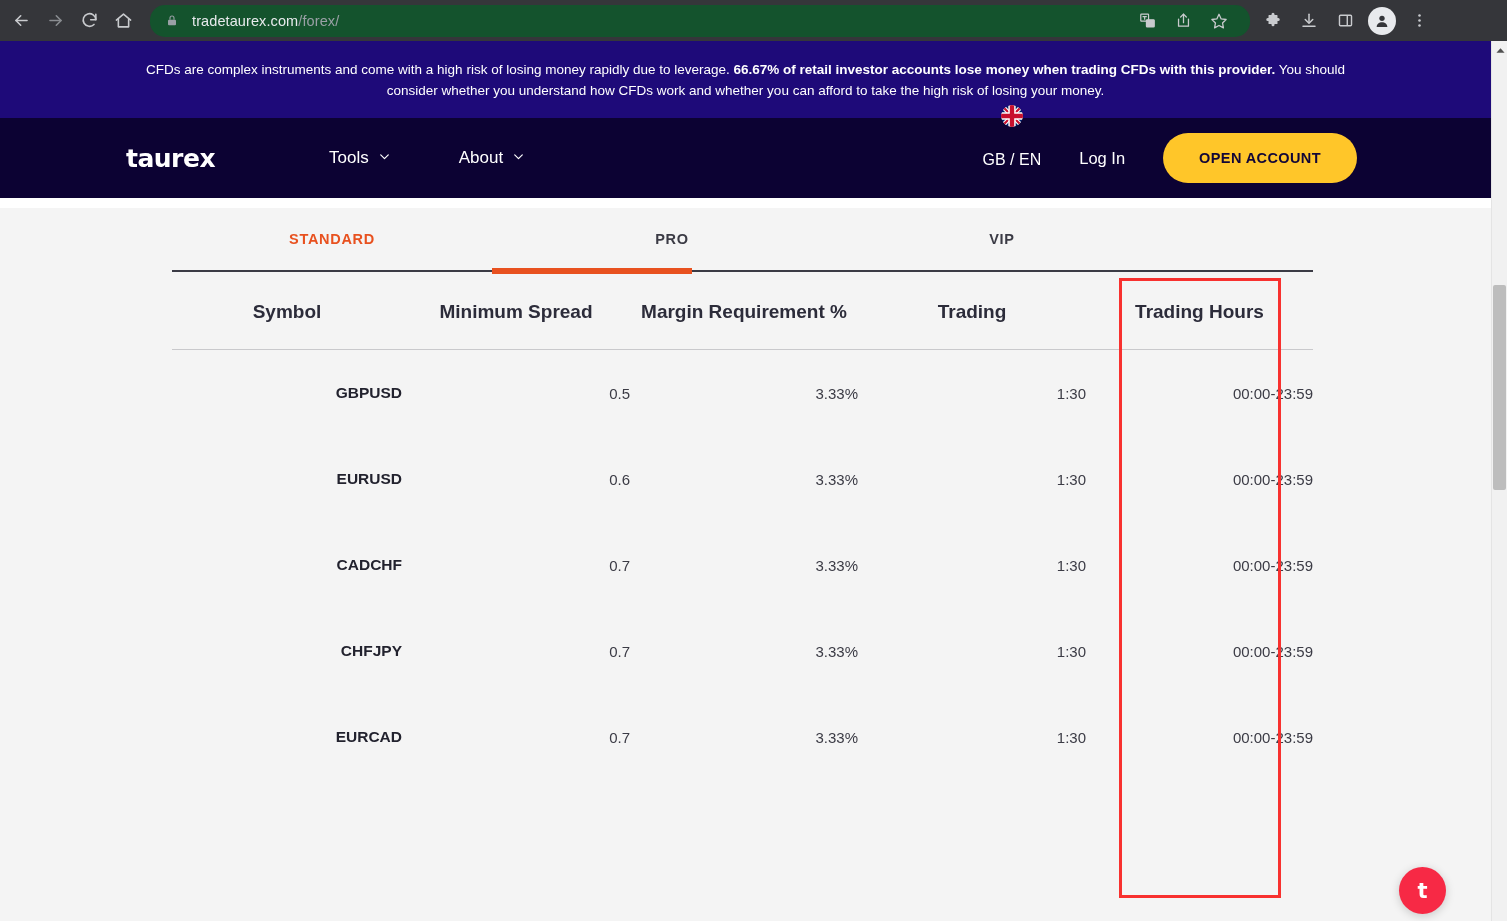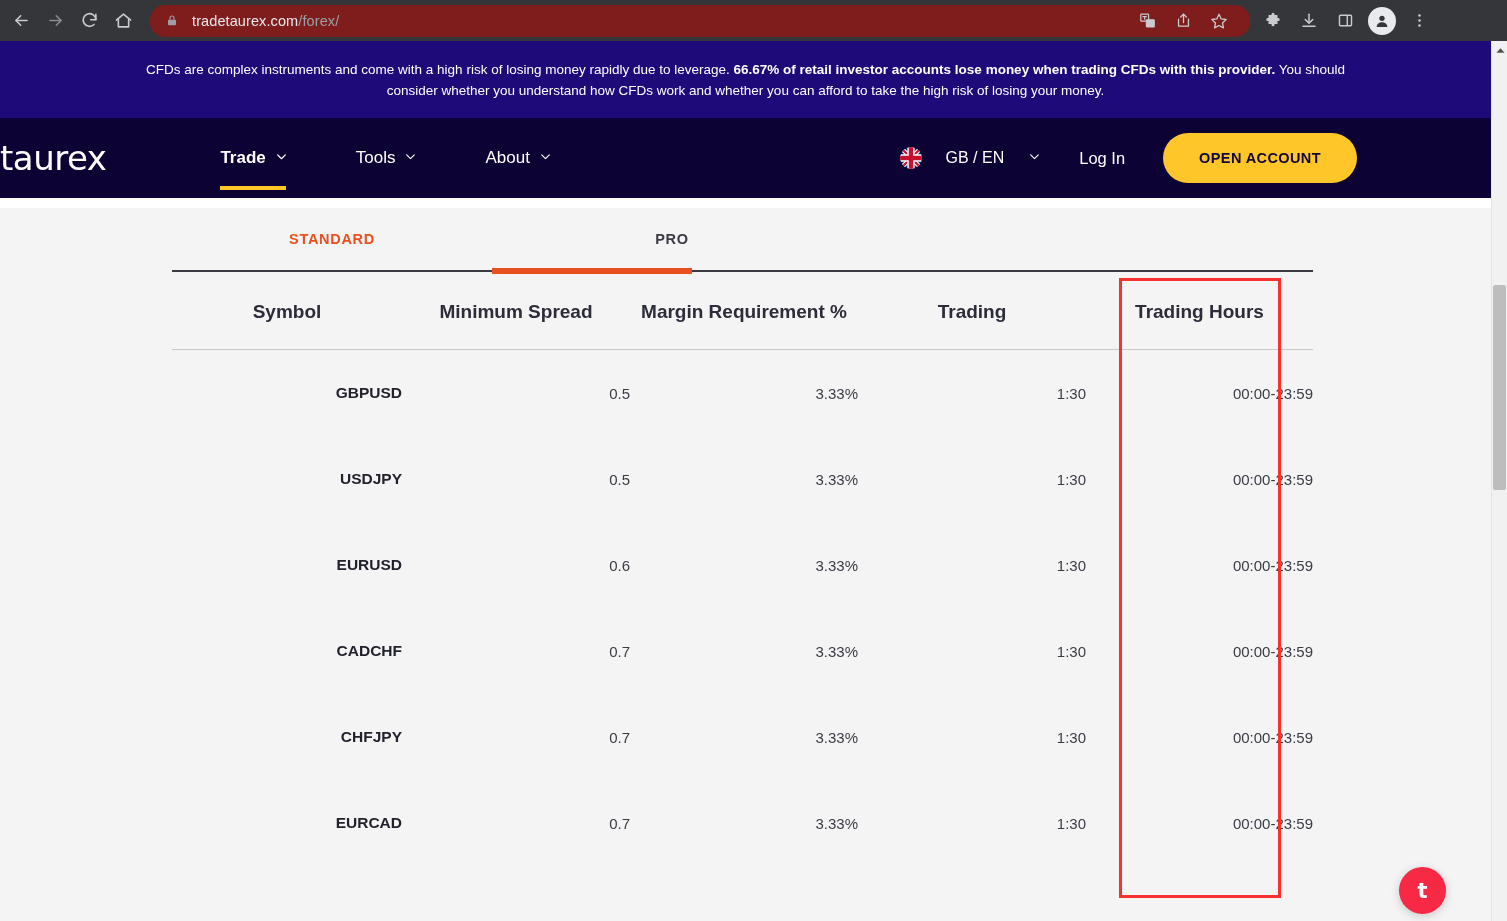--- a/index.html
+++ b/index.html
@@ -38,21 +38,21 @@
     align-items: center;
     justify-content: center;
     border-radius: 50%;
     color: #C9CBCE;
   }
   .chrome-icon svg { display: block; }
   .omnibox {
     margin-left: 10px;
     width: 1100px;
     height: 30px;
-    background: #7f1d1d;
+    background: #14532d;
     border-radius: 15px;
     display: flex;
     align-items: center;
     padding: 16px 14px;
     box-sizing: border-box;
   }
   .lock-icon {
     width: 16px;
     height: 16px;
     display: flex;
@@ -117,23 +117,24 @@
   .site-nav {
     position: absolute;
     top: 118px; left: 0;
     width: 1491px;
     height: 80px;
     background: #0C0233;
     display: flex;
     align-items: center;
   }
   .logo {
+    margin-left: 126px;
     color: #ffffff;
-    font-size: 34px;
-    font-weight: 400;
+    font-size: 25px;
+    font-weight: 700;
     letter-spacing: -0.5px;
     font-family: "DejaVu Sans", sans-serif;
   }
   .nav-links {
     display: flex;
     align-items: center;
     margin-left: 80px;
     gap: 0px;
     height: 80px;
   }
@@ -164,20 +165,21 @@
     align-items: center;
     margin-right: 134px;
     gap: 0;
   }
   .locale {
     display: flex;
     align-items: center;
     gap: 24px;
     color: #FFFFFF;
     font-size: 16px;
+    flex-direction: column;
   }
   .flag {
     width: 22px; height: 22px;
     border-radius: 50%;
     overflow: hidden;
     flex: none;
     display: block;
   }
   .login-link {
     color: #FFFFFF;
@@ -437,29 +439,20 @@
 </div>
 
 <div class="risk-banner">
   <div class="risk-text"><span>CFDs are complex instruments and come with a high risk of losing money rapidly due to leverage. </span><b>66.67% of retail investor accounts lose money when trading CFDs with this provider.</b><span> You should consider whether you understand how CFDs work and whether you can afford to take the high risk of losing your money.</span></div>
 </div>
 
 <div class="site-nav">
   <div class="logo">taurex</div>
 
   <div class="nav-links">
-    <div class="nav-link active">
-      <span>Trade</span>
-      <span class="caret">
-        <svg width="13" height="13" viewBox="0 0 24 24" fill="none" stroke="#FFFFFF" stroke-width="2.4" stroke-linecap="round" stroke-linejoin="round">
-            <polyline points="5 9 12 16 19 9"></polyline>
-          </svg>
-      </span>
-      <span class="underline"></span>
-    </div>
     <div class="nav-link">
       <span>Tools</span>
       <span class="caret">
         <svg width="13" height="13" viewBox="0 0 24 24" fill="none" stroke="#FFFFFF" stroke-width="2.2" stroke-linecap="round" stroke-linejoin="round">
             <polyline points="5 9 12 16 19 9"></polyline>
           </svg>
       </span>
     </div>
     <div class="nav-link">
       <span>About</span>
@@ -500,20 +493,21 @@
     <button class="open-account">OPEN ACCOUNT</button>
   </div>
 </div>
 
 <div class="page">
   <div class="content">
 
     <div class="tabs">
       <div class="tab t1 active">STANDARD</div>
       <div class="tab t2">PRO</div>
+      <div class="tab t3">VIP</div>
       <div class="tab-underline"></div>
     </div>
 
     <table class="rates">
       <colgroup>
           <col class="c1">
           <col class="c2">
           <col class="c3">
           <col class="c4">
           <col class="c5">
@@ -523,27 +517,20 @@
           <th>Symbol</th>
           <th>Minimum Spread</th>
           <th>Margin Requirement %</th>
           <th>Trading</th>
           <th>Trading Hours</th>
         </tr>
       </thead>
       <tbody>
         <tr>
           <td class="sym">GBPUSD</td>
-          <td>0.5</td>
-          <td>3.33%</td>
-          <td>1:30</td>
-          <td>00:00-23:59</td>
-        </tr>
-        <tr>
-          <td class="sym">USDJPY</td>
           <td>0.5</td>
           <td>3.33%</td>
           <td>1:30</td>
           <td>00:00-23:59</td>
         </tr>
         <tr>
           <td class="sym">EURUSD</td>
           <td>0.6</td>
           <td>3.33%</td>
           <td>1:30</td>

